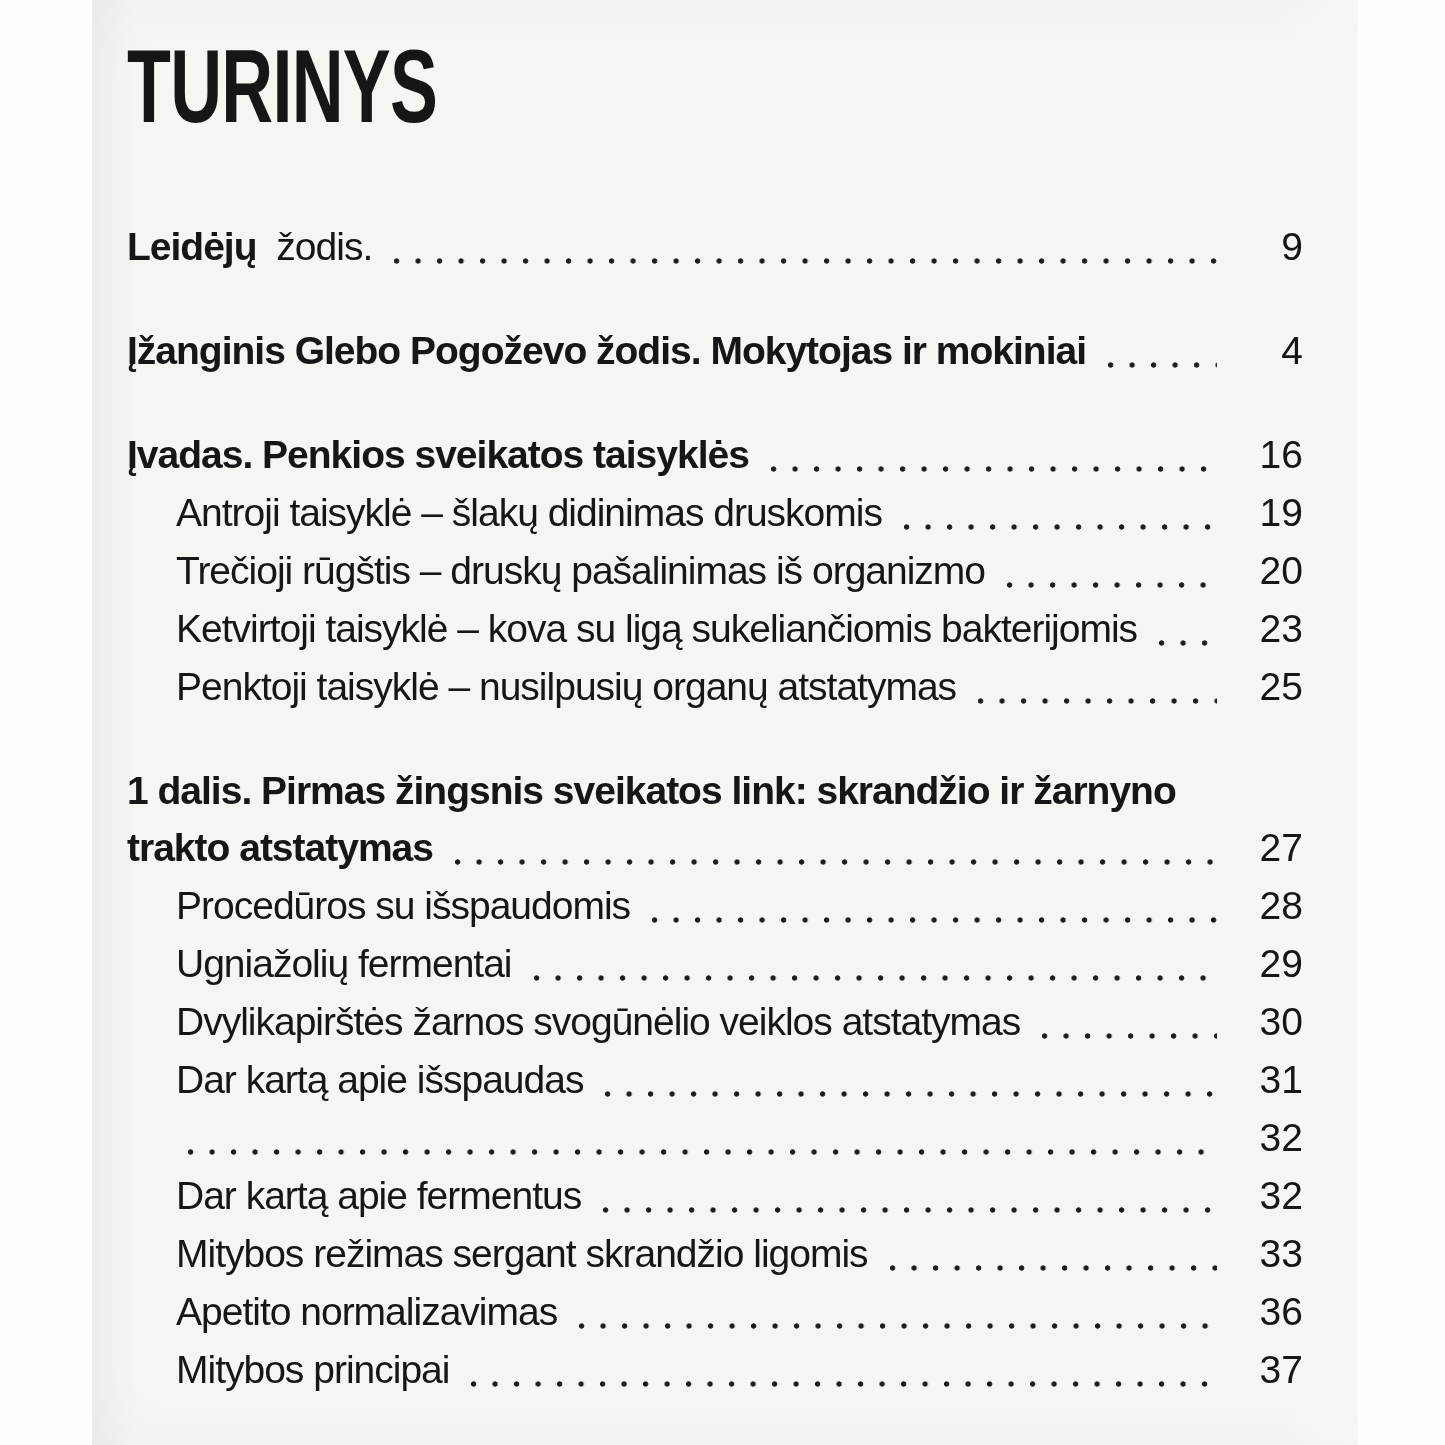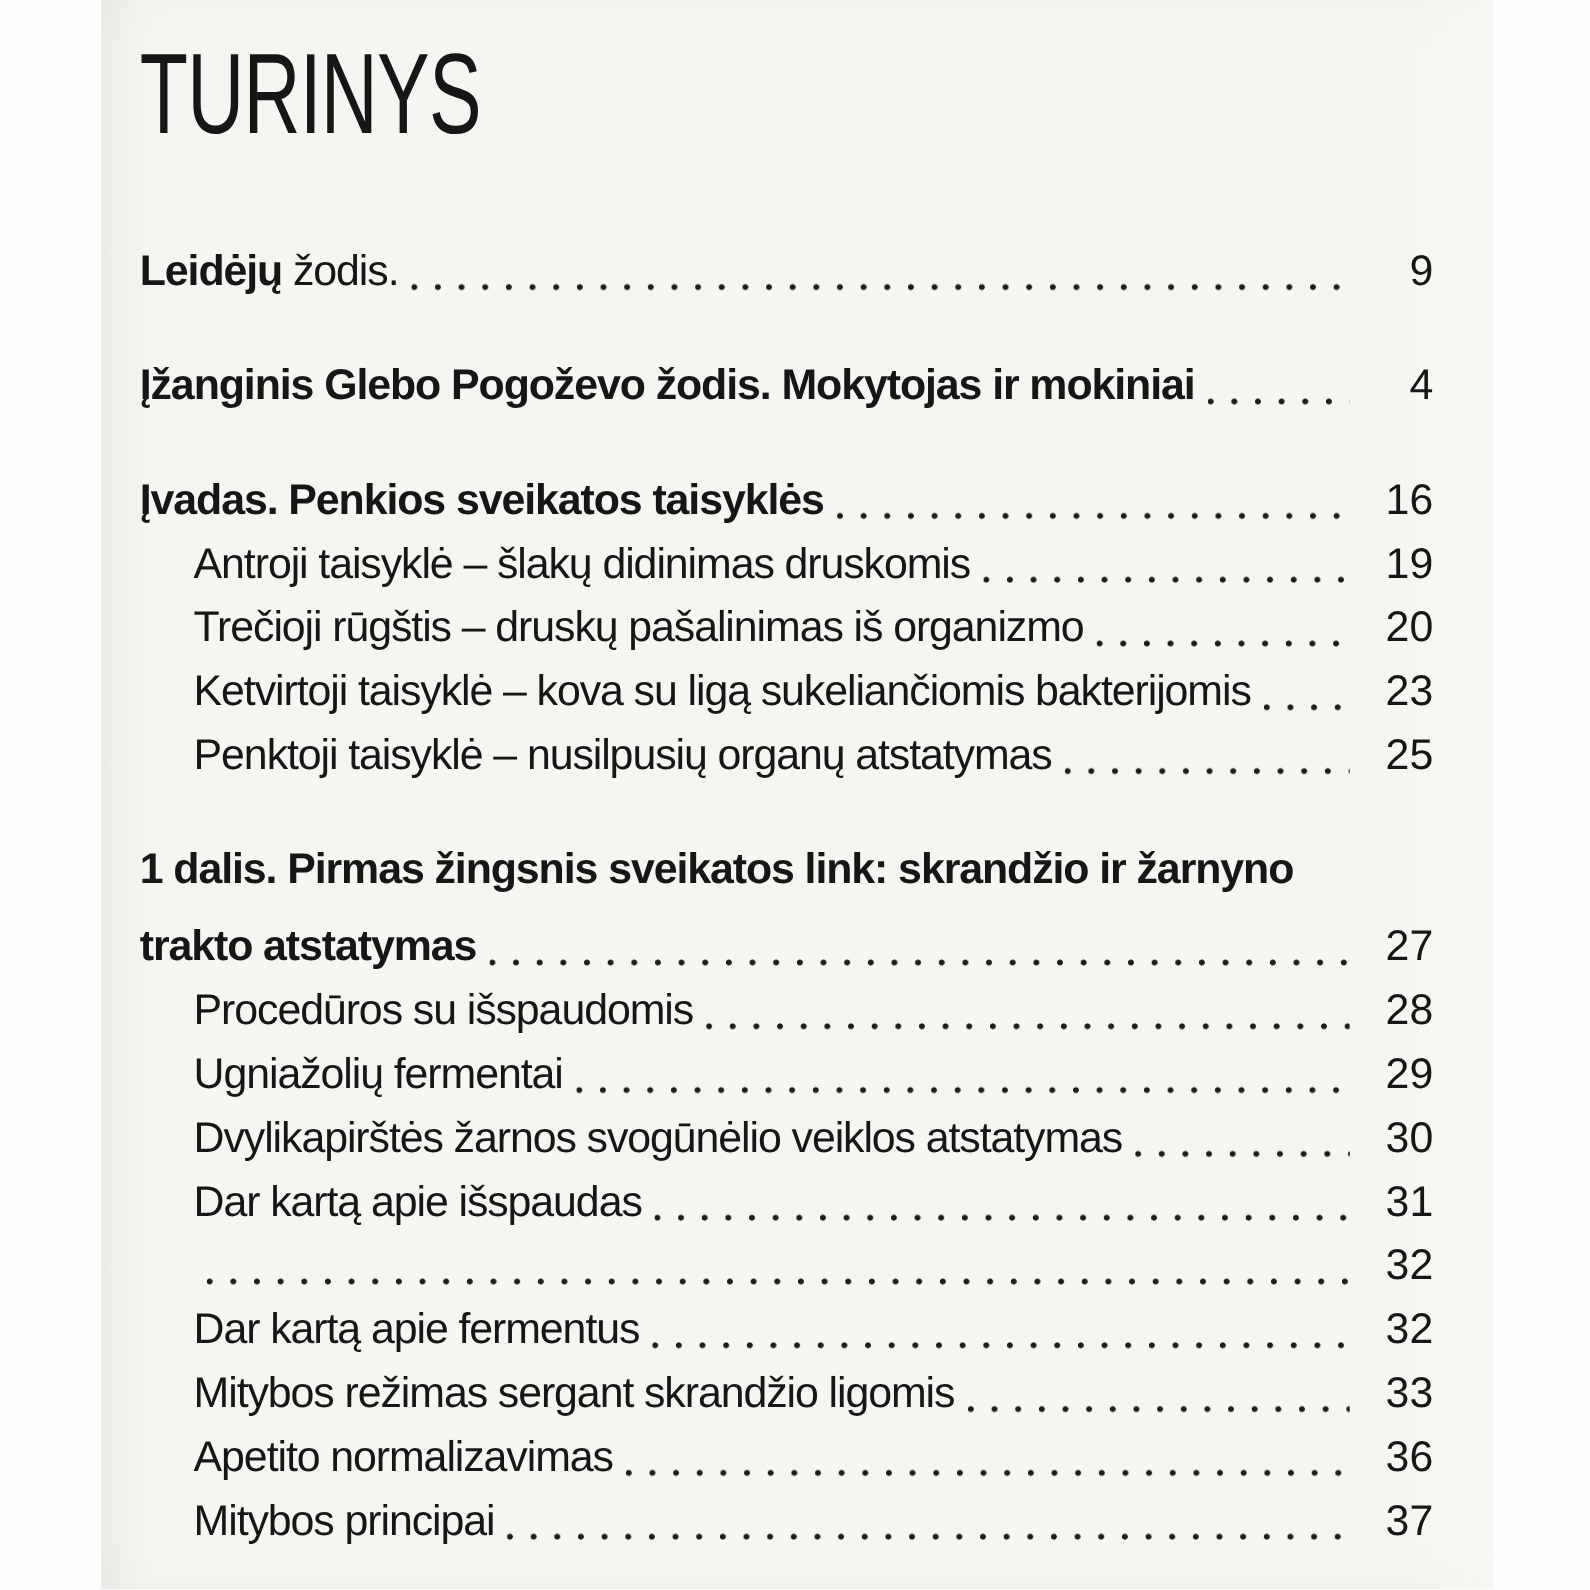--- a/index.html
+++ b/index.html
@@ -30,41 +30,42 @@
     top: 0;
     width: 1176px;
     color: #161616;
     font-size: 39px;
     letter-spacing: -1px;
   }
   .title {
     margin: 34px 0 0 0;
     line-height: 104px;
     font-size: 104px;
-    font-weight: normal;
+    font-weight: bold;
     white-space: nowrap;
   }
   .title .squeeze {
     display: inline-block;
     transform: scaleX(0.69);
     transform-origin: 0 50%;
     letter-spacing: -1px;
   }
   .toc { margin-top: 87px; }
   .row {
     display: flex;
     align-items: center;
     line-height: 44px;
     height: 44px;
     margin-top: 14px;
     white-space: pre;
+    gap: 10px;
   }
   .row.first { margin-top: 0; }
   .row.major { margin-top: 60px; }
-  .row.wrap2 { margin-top: 26px; }
+  .row.wrap2 { margin-top: 13px; }
   .lvl1 { padding-left: 49px; }
   .b { font-weight: bold; }
   .t { white-space: pre; }
   .dots {
     flex: 1 1 auto;
     min-width: 36px;
     height: 6px;
     align-self: flex-end;
     margin: 0 14px 5px 12px;
     background-image: radial-gradient(circle at 2.6px 3px, #1d1d1d 2.3px, rgba(0,0,0,0) 3px);

